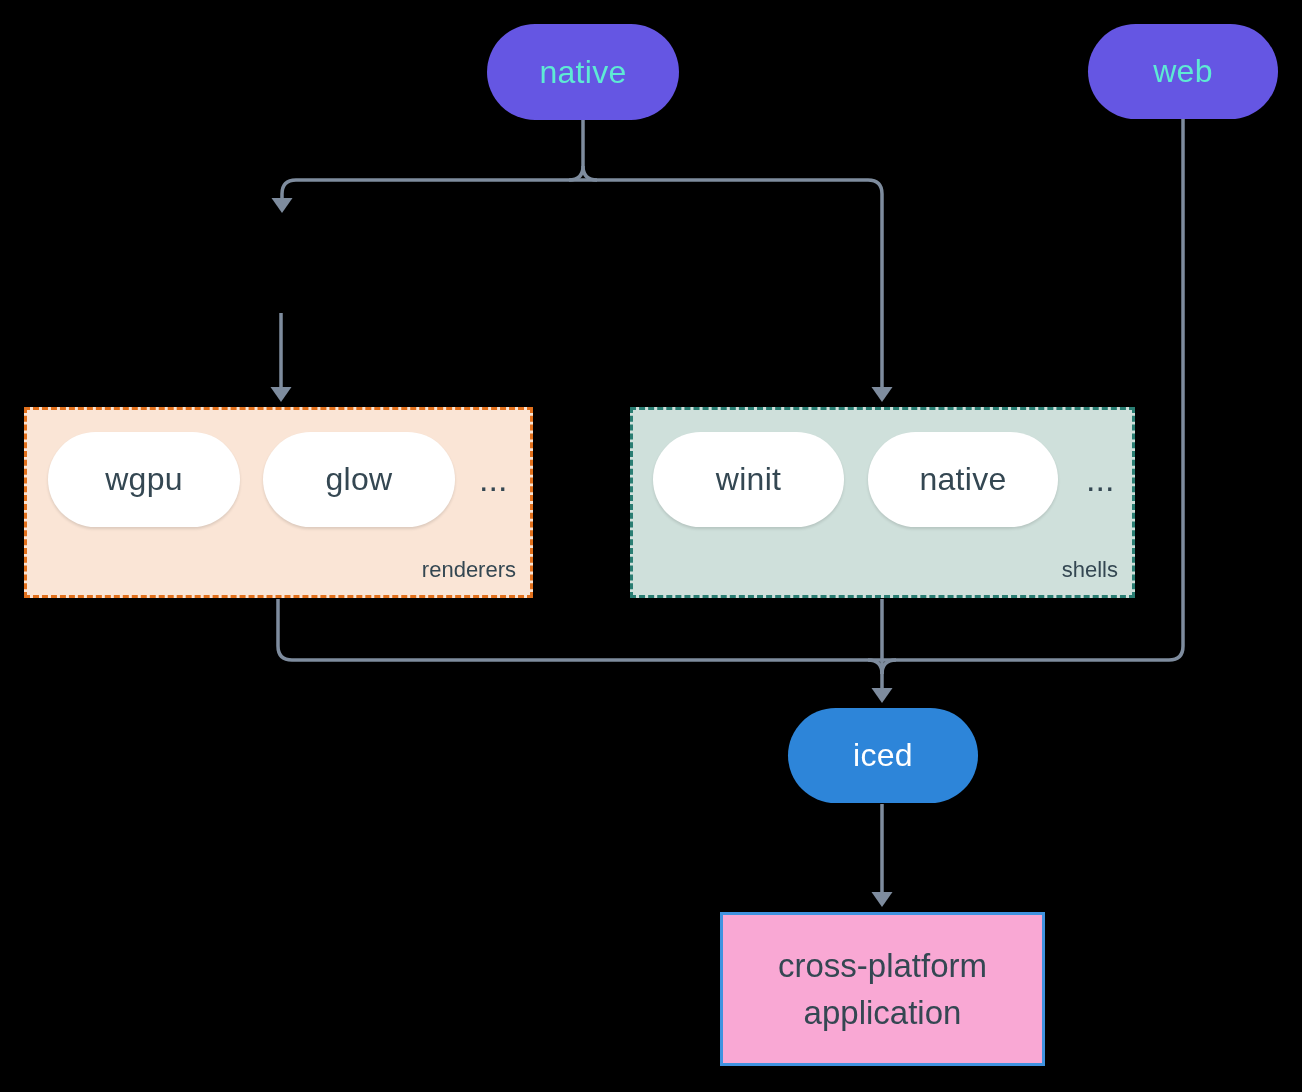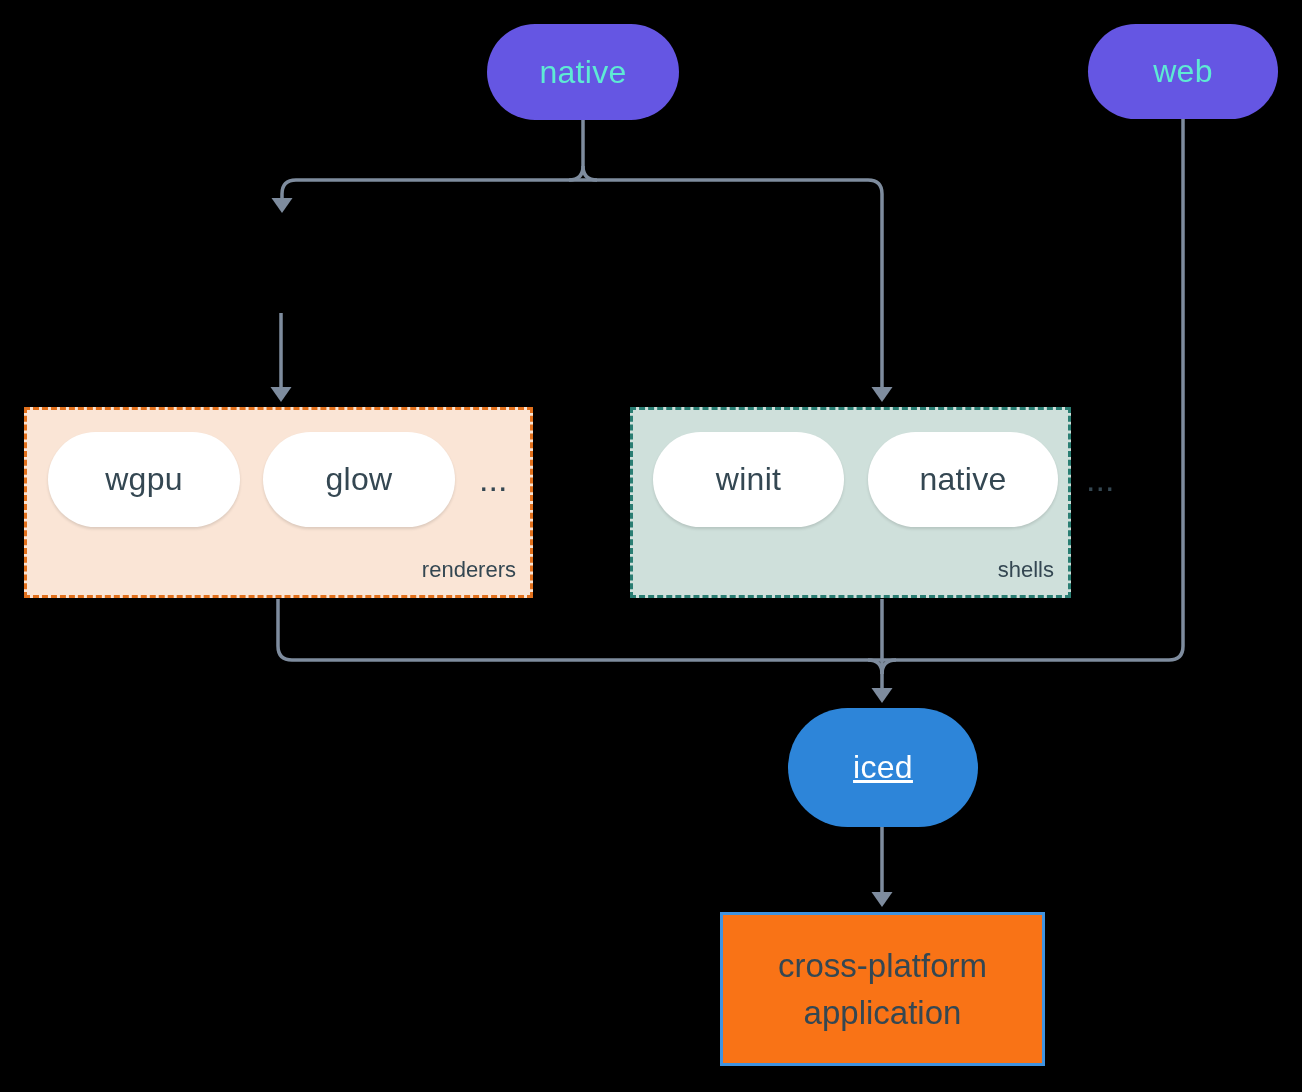--- a/index.html
+++ b/index.html
@@ -24,30 +24,30 @@
     white-space: nowrap;
   }
   .pill.purple { background: #6556E3; color: #5eead4; }
   .pill.orange { background: #E0812F; color: #ffffff; }
   .pill.blue   { background: #2D85D9; color: #ffffff; }
   .pill.white  { background: #ffffff; color: #344752; box-shadow: 0 2px 3px rgba(0,0,0,0.12); }
 
   #node-native   { left: 487px;  top: 24px;  width: 192px; height: 96px; }
   #node-web      { left: 1088px; top: 24px;  width: 190px; height: 95px; }
   #node-graphics { left: 187px;  top: 215px; width: 190px; height: 97px; }
-  #node-iced     { left: 788px;  top: 708px; width: 190px; height: 119px; text-decoration: underline; }
+  #node-iced     { left: 788px;  top: 708px; width: 190px; height: 95px; }
 
   .group {
     position: absolute;
     box-sizing: border-box;
     width: 509px;
     height: 191px;
   }
   #group-renderers { left: 24px;  top: 407px; background: #FAE5D6; border: 3px dashed #E2711D; }
-  #group-shells    { left: 630px; top: 407px; width: 441px; background: #CFE0DB; border: 3px dashed #2A7E73; }
+  #group-shells    { left: 630px; top: 407px; width: 505px; background: #CFE0DB; border: 3px dashed #2A7E73; }
 
   .group .pill { width: 192px; height: 95px; top: 22px; }
   #node-wgpu   { left: 21px; }
   #node-glow   { left: 236px; }
   #node-winit  { left: 20px;  width: 191px; }
   #node-glutin { left: 235px; width: 190px; }
 
   .ellipsis {
     position: absolute;
     top: 22px;
@@ -68,21 +68,21 @@
     color: #344752;
   }
 
   .app-box {
     position: absolute;
     left: 720px;
     top: 912px;
     width: 325px;
     height: 154px;
     box-sizing: border-box;
-    background: #f97316;
+    background: #f9a8d4;
     border: 3px solid #4093E0;
     display: flex;
     align-items: center;
     justify-content: center;
     text-align: center;
   }
   .app-text {
     width: 285px;
     font-size: 33px;
     line-height: 47px;

